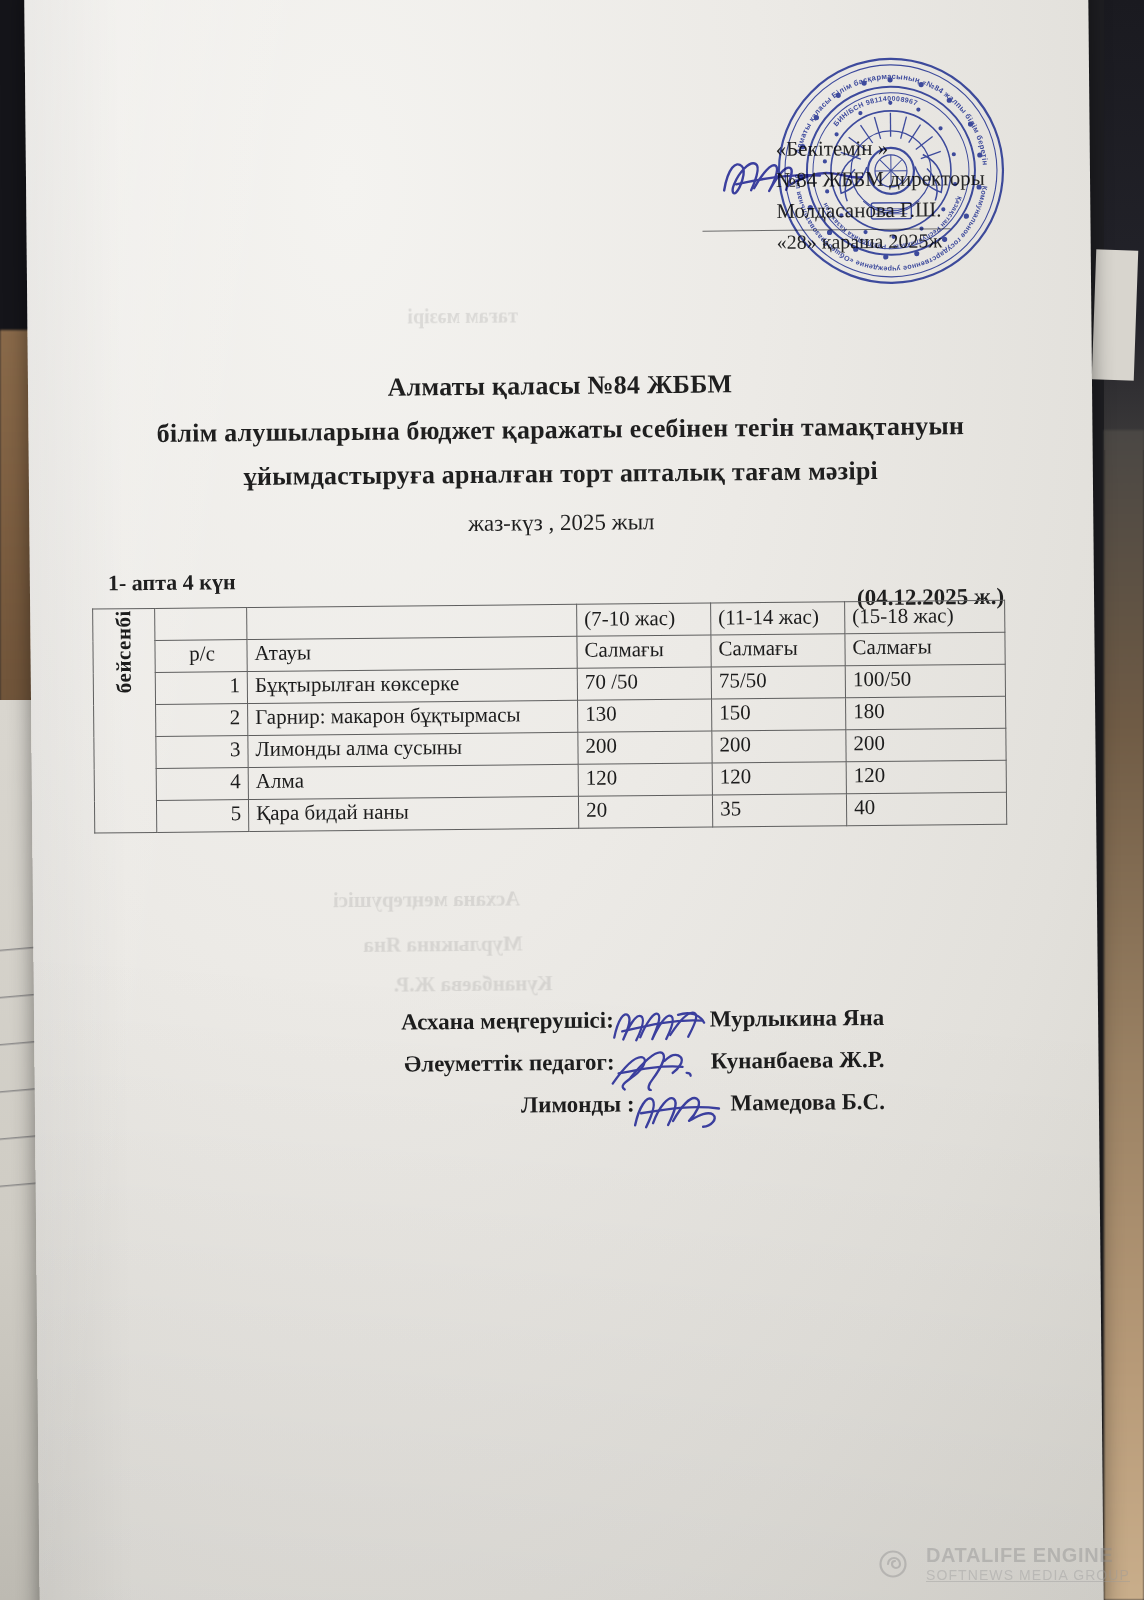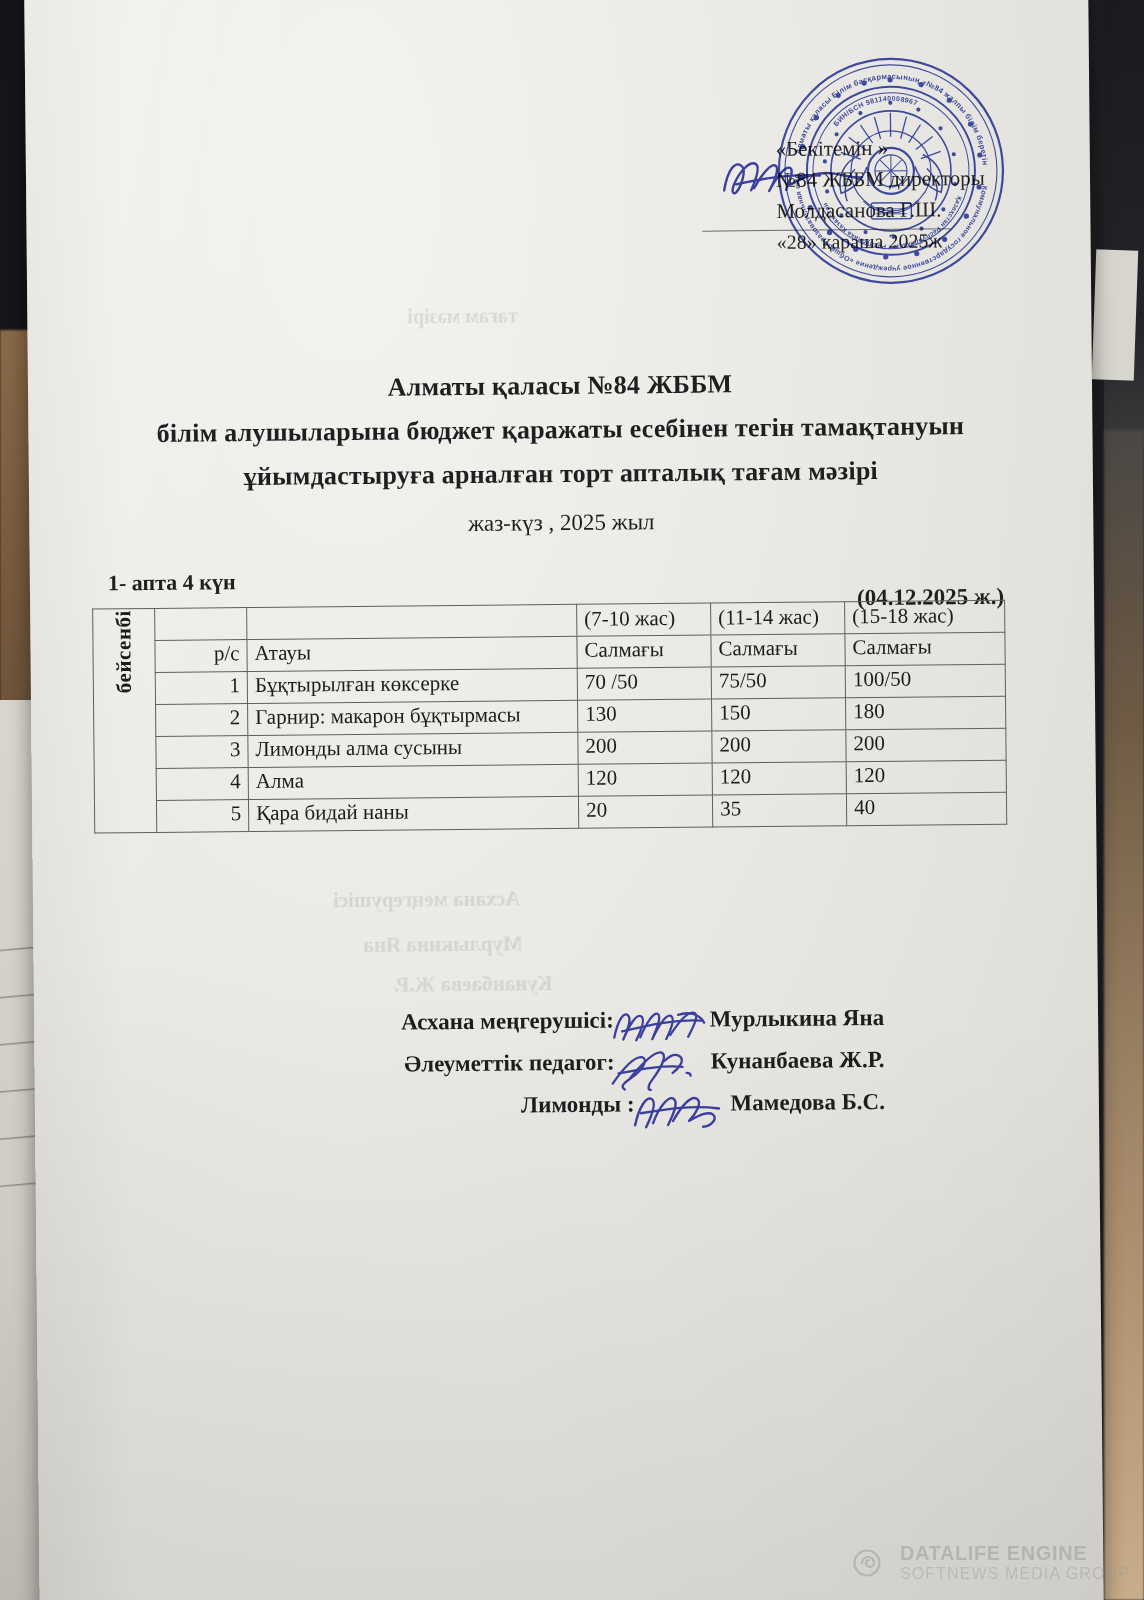--- a/index.html
+++ b/index.html
@@ -315,24 +315,25 @@
   #watermark .wm-text { line-height: 1; }
   #watermark .wm-title {
     font-family: "Liberation Sans", sans-serif;
     font-size: 20px;
     font-weight: bold;
     letter-spacing: 0.6px;
     color: #8d8d8d;
   }
   #watermark .wm-sub {
     font-family: "Liberation Sans", sans-serif;
-    font-size: 16px;
+    font-size: 14px;
     letter-spacing: 1.1px;
     color: #9b9b9b;
     margin-top: 3px;
+    text-decoration: underline;
   }
 </style>
 </head>
 <body>
 
 <div id="desk">
   <div class="desk-dark-left"></div>
   <div class="desk-wood-left"></div>
   <div class="desk-paper-left"></div>
   <div class="desk-lines-left"></div>
@@ -490,21 +491,21 @@
               <span class="day-rot">бейсенбі</span>
             </td>
             <th class="blank-head"></th>
             <th class="blank-head"></th>
             <th class="age-head">(7-10 жас)</th>
             <th class="age-head">(11-14 жас)</th>
             <th class="age-head">(15-18 жас)</th>
           </tr>
 
           <tr>
-            <td class="sub-head num-cell" style="text-align:right;padding-left:9px;margin-top:8px;">р/с</td>
+            <td class="sub-head num-cell" style="text-align:center;padding-left:9px;margin-top:8px;">р/с</td>
             <td class="sub-head name-cell">Атауы</td>
             <td class="sub-head w-cell">Салмағы</td>
             <td class="sub-head w-cell">Салмағы</td>
             <td class="sub-head w-cell">Салмағы</td>
           </tr>
 
           <tr>
             <td class="num-cell">1</td>
             <td class="name-cell">Бұқтырылған көксерке</td>
             <td class="w-cell">70 /50</td>

